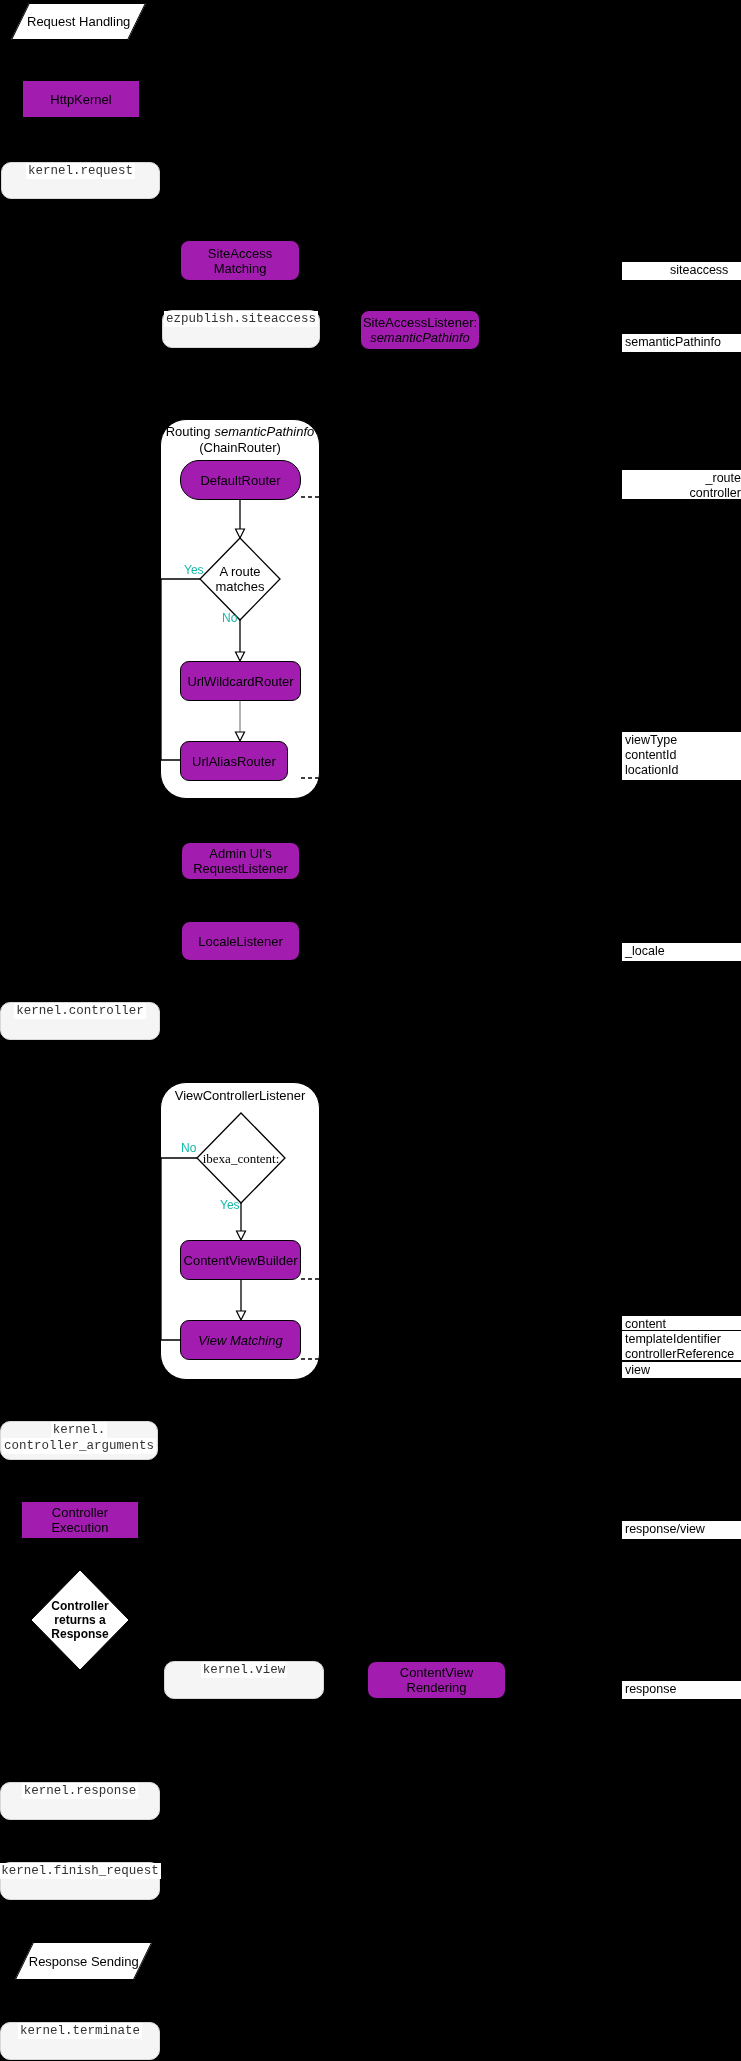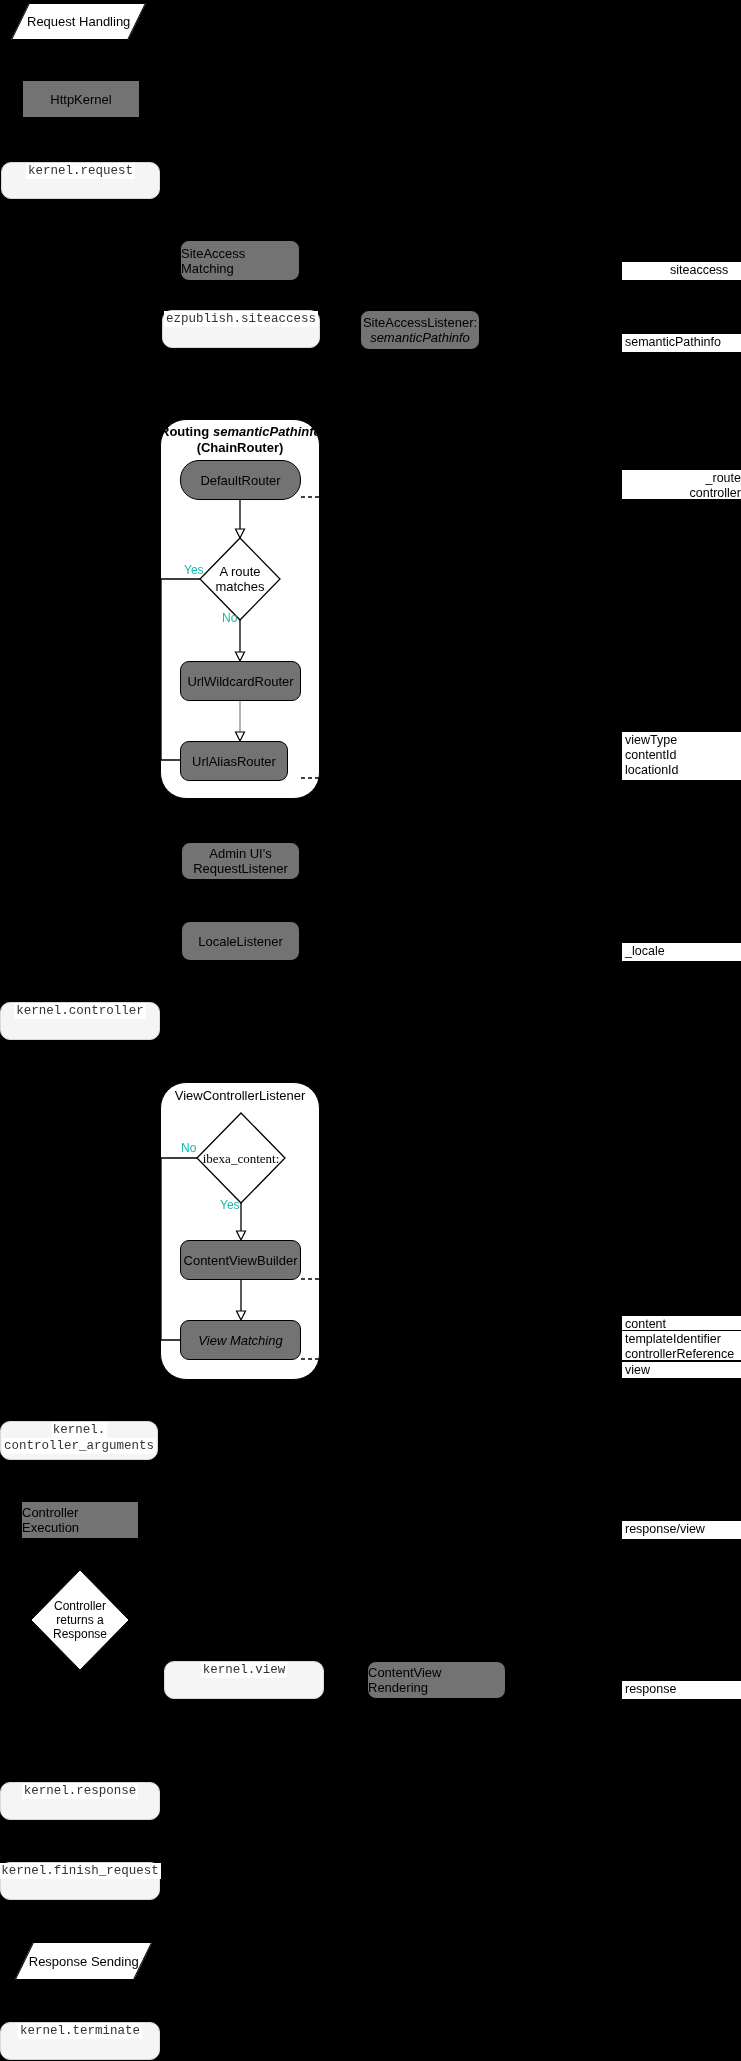--- a/index.html
+++ b/index.html
@@ -1,21 +1,21 @@
 <!DOCTYPE html>
 <html><head>
 <meta charset="utf-8">
 <style>
   html,body{margin:0;padding:0;background:#000;}
   .canvas{position:relative;width:741px;height:2061px;background:#000;overflow:hidden;
           font-family:"Liberation Sans",sans-serif;color:#000;}
   .abs{position:absolute;box-sizing:border-box;}
-  .node{position:absolute;box-sizing:border-box;background:#737373;border:1px solid #000;
+  .node{position:absolute;box-sizing:border-box;background:#a21caf;border:1px solid #000;
         display:flex;flex-direction:column;align-items:center;justify-content:center;
-        font-size:13px;line-height:15px;color:#000;}
+        text-align:center;font-size:13px;line-height:15px;color:#000;}
   .rounded{border-radius:9px;}
   .event{position:absolute;box-sizing:border-box;background:#f5f5f5;border:1px solid #d8d8d8;
          border-radius:10px;display:flex;flex-direction:column;align-items:center;justify-content:flex-start;
          font-family:"Liberation Mono","DejaVu Sans Mono",monospace;font-size:12.5px;line-height:16px;color:#333;}
   .event .lbl{background:#fff;padding:0 2px;white-space:nowrap;}
   .container-box{position:absolute;box-sizing:border-box;background:#fff;border:1px solid #000;border-radius:26px;}
   .ctitle{position:absolute;width:100%;text-align:center;font-size:13px;line-height:16px;color:#000;}
   .ital{font-style:italic;}
   .sp{margin-right:4px;}
   .ann{position:absolute;left:622px;width:119px;background:#fff;color:#000;
@@ -65,21 +65,21 @@
     <line x1="80" y1="81" x2="80" y2="111" stroke="#000" stroke-width="1.3"></line>
     <polygon points="80,119 75.5,110 84.5,110" fill="#fff" stroke="#000" stroke-width="1.2"></polygon>
     <polyline points="40,160 1,160 1,341 20,341" fill="none" stroke="#000" stroke-width="1.3"></polyline>
     <polygon points="80,119 120,160 80,201 40,160" fill="#fff" stroke="#000" stroke-width="1.3"></polygon>
     <line x1="80" y1="201" x2="80" y2="233" stroke="#000" stroke-width="1.3"></line>
     <polygon points="80,242 75.5,233 84.5,233" fill="#fff" stroke="#000" stroke-width="1.2"></polygon>
     <line x1="80" y1="282" x2="80" y2="313" stroke="#8c8c8c" stroke-width="1.3"></line>
     <polygon points="80,322 75.5,313 84.5,313" fill="#fff" stroke="#000" stroke-width="1.2"></polygon>
     <line x1="141" y1="359" x2="159" y2="359" stroke="#000" stroke-width="1.3" stroke-dasharray="4 3"></line>
   </svg>
-  <div class="ctitle" style="left:160px;top:424px;width:160px;font-weight:bold;">
+  <div class="ctitle" style="left:160px;top:424px;width:160px;">
     <span class="sp">Routing</span><span class="ital">semanticPathinfo</span><br>
     <span>(ChainRouter)</span>
   </div>
   <div class="node rounded" style="left:180px;top:460px;width:121px;height:40px;border-radius:19px;">
     <span>DefaultRouter</span>
   </div>
   <div class="dtext" style="left:200px;top:564px;width:80px;">
     <span>A route</span><br>
     <span>matches</span>
   </div>
@@ -157,21 +157,21 @@
 
   <div class="node" style="left:21px;top:1501px;width:118px;height:38px;">
     <span>Controller Execution</span>
   </div>
   <div class="ann" style="top:1521px;height:18px;">response/view</div>
 
   <div class="abs" style="left:30px;top:1569px;width:100px;height:102px;">
     <svg width="100" height="102" viewBox="0 0 100 102">
       <polygon points="50,1 99,51 50,101 1,51" fill="#fff" stroke="#000" stroke-width="1"></polygon>
     </svg>
-    <div class="dtext" style="left:10px;top:30px;width:80px;font-size:12px;line-height:14px;">
+    <div class="dtext" style="left:10px;top:30px;width:80px;font-size:12px;line-height:14px;font-weight:bold;">
       <span>Controller</span><br>
       <span>returns a</span><br>
       <span>Response</span>
     </div>
   </div>
 
   <div class="event" style="left:164px;top:1661px;width:160px;height:38px;">
     <span class="lbl">kernel.view</span>
   </div>
   <div class="node rounded" style="left:367px;top:1661px;width:139px;height:38px;">

